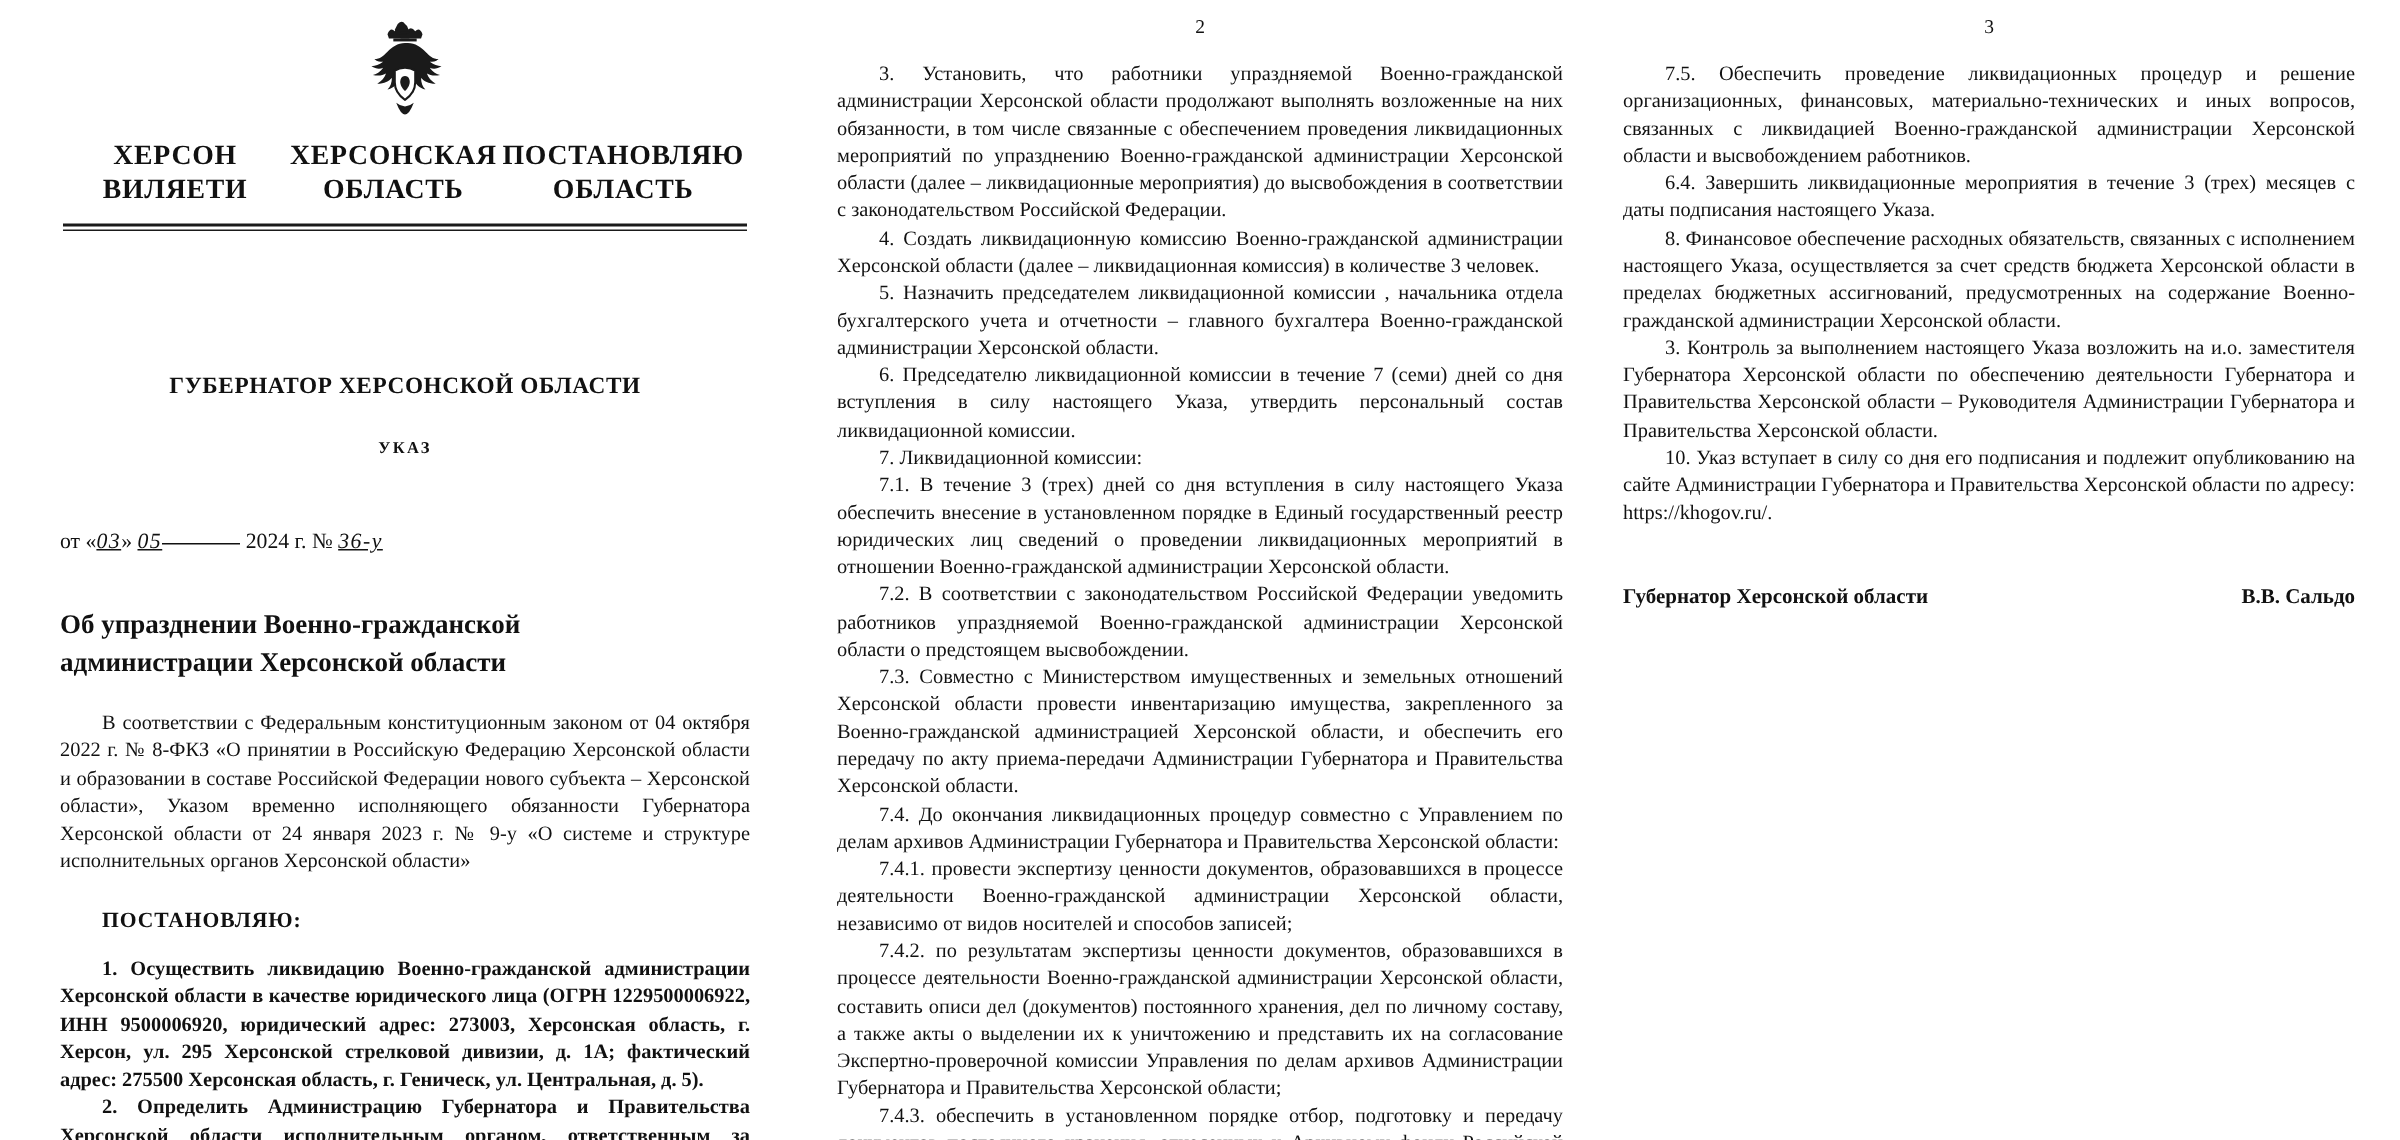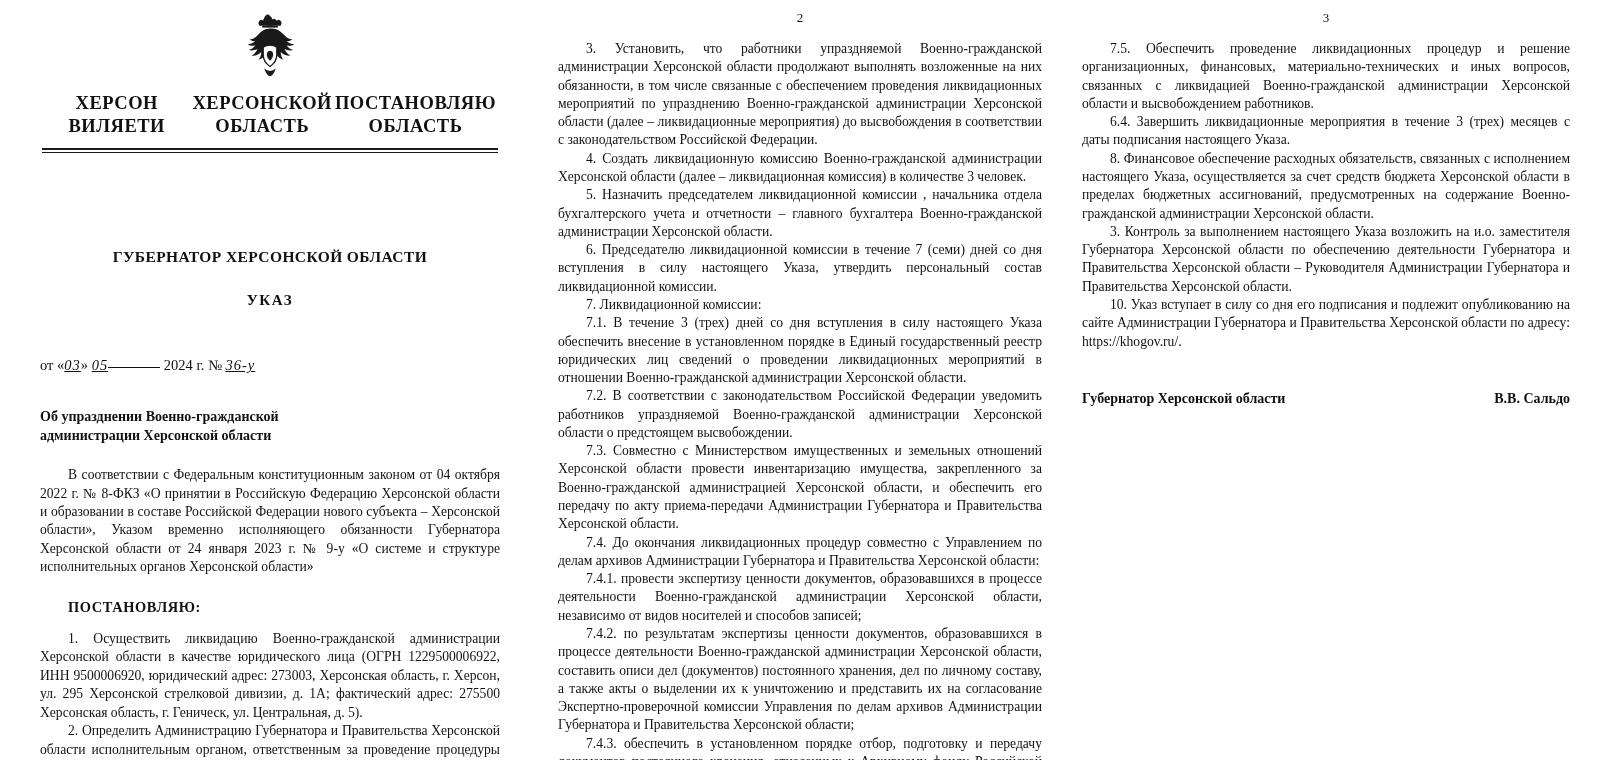--- a/index.html
+++ b/index.html
@@ -68,21 +68,21 @@
   .gov-title {
     text-align: center;
     font-weight: bold;
     font-size: 15.5px;
     letter-spacing: 0.4px;
     margin-top: 95px;
   }
   .ukaz-title {
     text-align: center;
     font-weight: bold;
-    font-size: 15px;
+    font-size: 11px;
     letter-spacing: 1.5px;
     margin-top: 26px;
   }
   .date-line {
     margin-top: 48px;
     font-size: 14.5px;
     white-space: nowrap;
   }
   .date-line .hand {
     font-family: "Liberation Serif", serif;
@@ -98,21 +98,21 @@
   }
   .date-line .num {
     font-style: italic;
     text-decoration: underline;
     letter-spacing: 1px;
   }
 
   .subject {
     margin-top: 34px;
     font-weight: bold;
-    font-size: 14px;
+    font-size: 18px;
     line-height: 1.35;
     max-width: 330px;
   }
 
   .body-text {
     font-size: 13.6px;
     line-height: 1.36;
     text-align: justify;
     margin-top: 20px;
   }
@@ -126,21 +126,21 @@
     margin-left: 28px;
     letter-spacing: 0.6px;
   }
 
   .list-block {
     margin-top: 14px;
     font-size: 13.6px;
     line-height: 1.36;
     text-align: justify;
   }
-  .list-block p { margin: 0 0 0 0; }
+  .list-block p { margin: 0 0 0 0; font-weight: bold; }
 
   
   .page-num {
     text-align: center;
     font-size: 13px;
     margin-bottom: 14px;
   }
   .cont-text {
     font-size: 13.6px;
     line-height: 1.345;
@@ -183,21 +183,21 @@
         </g>
       </svg>
     </div>
 
     <div class="region-titles">
       <div>
         <div>ХЕРСОН</div>
         <div>ВИЛЯЕТИ</div>
       </div>
       <div>
-        <div>ХЕРСОНСКОЙ</div>
+        <div>ХЕРСОНСКАЯ</div>
         <div>ОБЛАСТЬ</div>
       </div>
       <div>
         <div>ПОСТАНОВЛЯЮ</div>
         <div>ОБЛАСТЬ</div>
       </div>
     </div>
 
     <hr class="rule">
     <hr class="rule thin">

